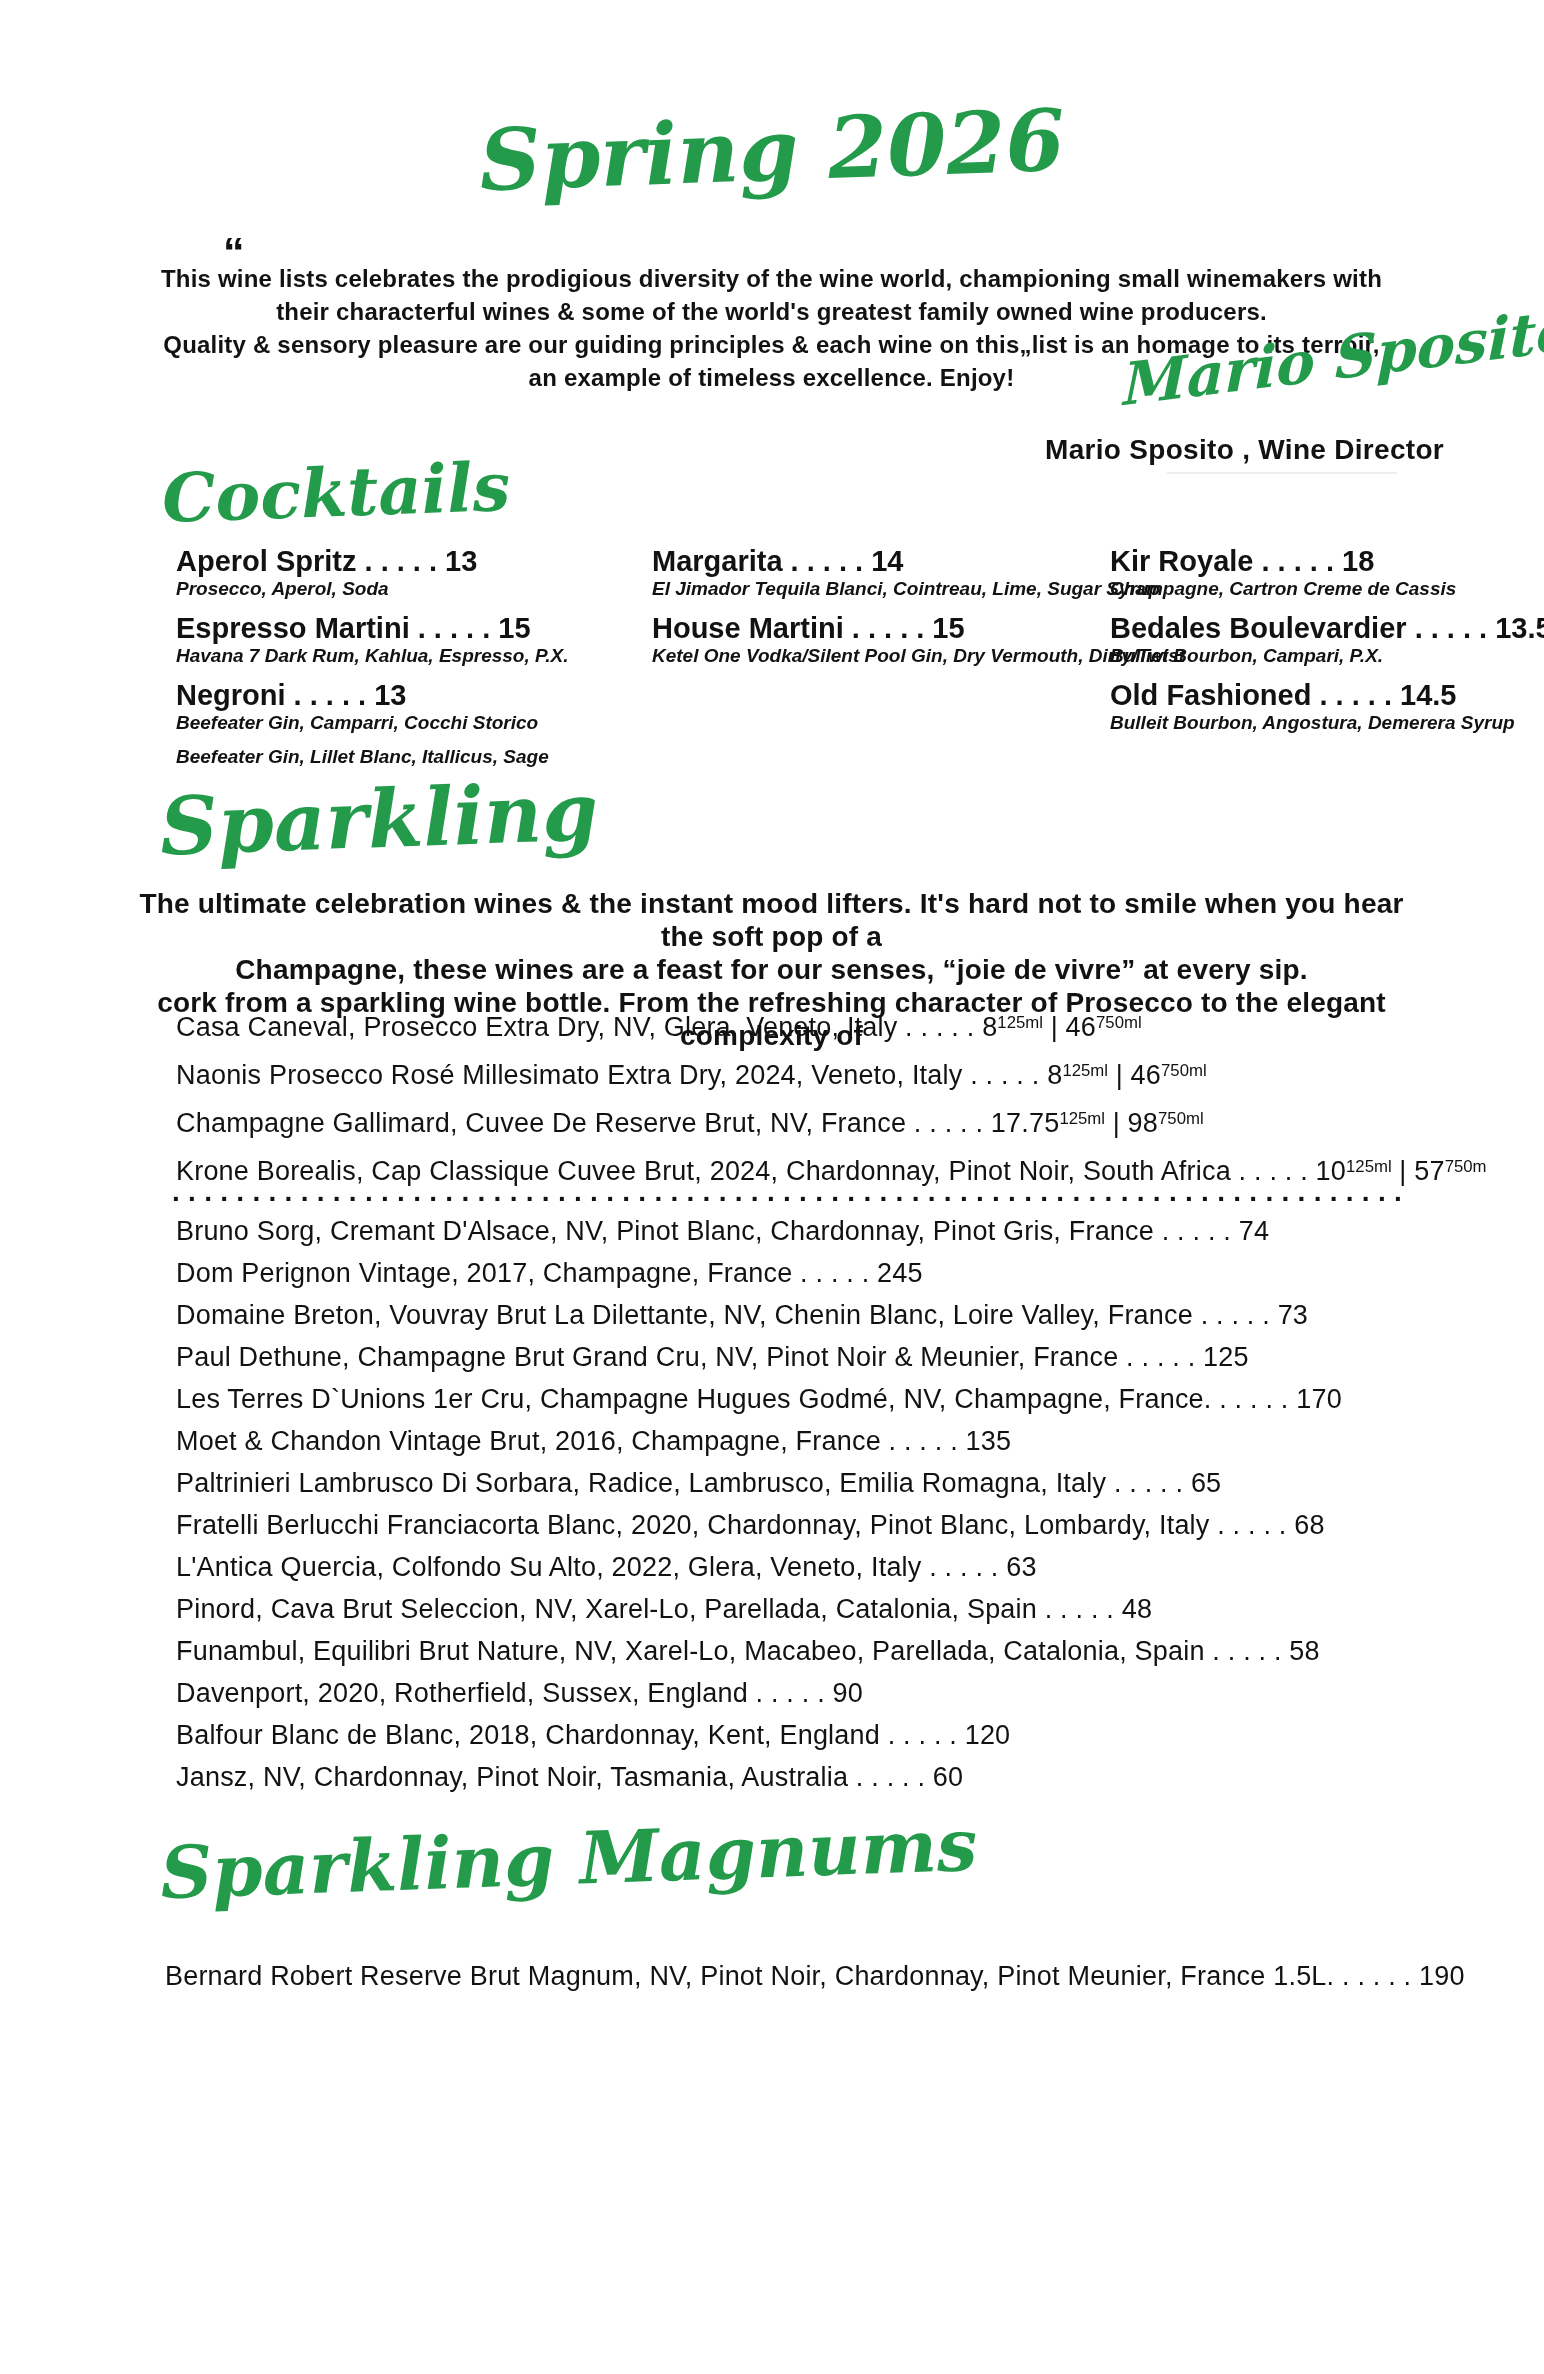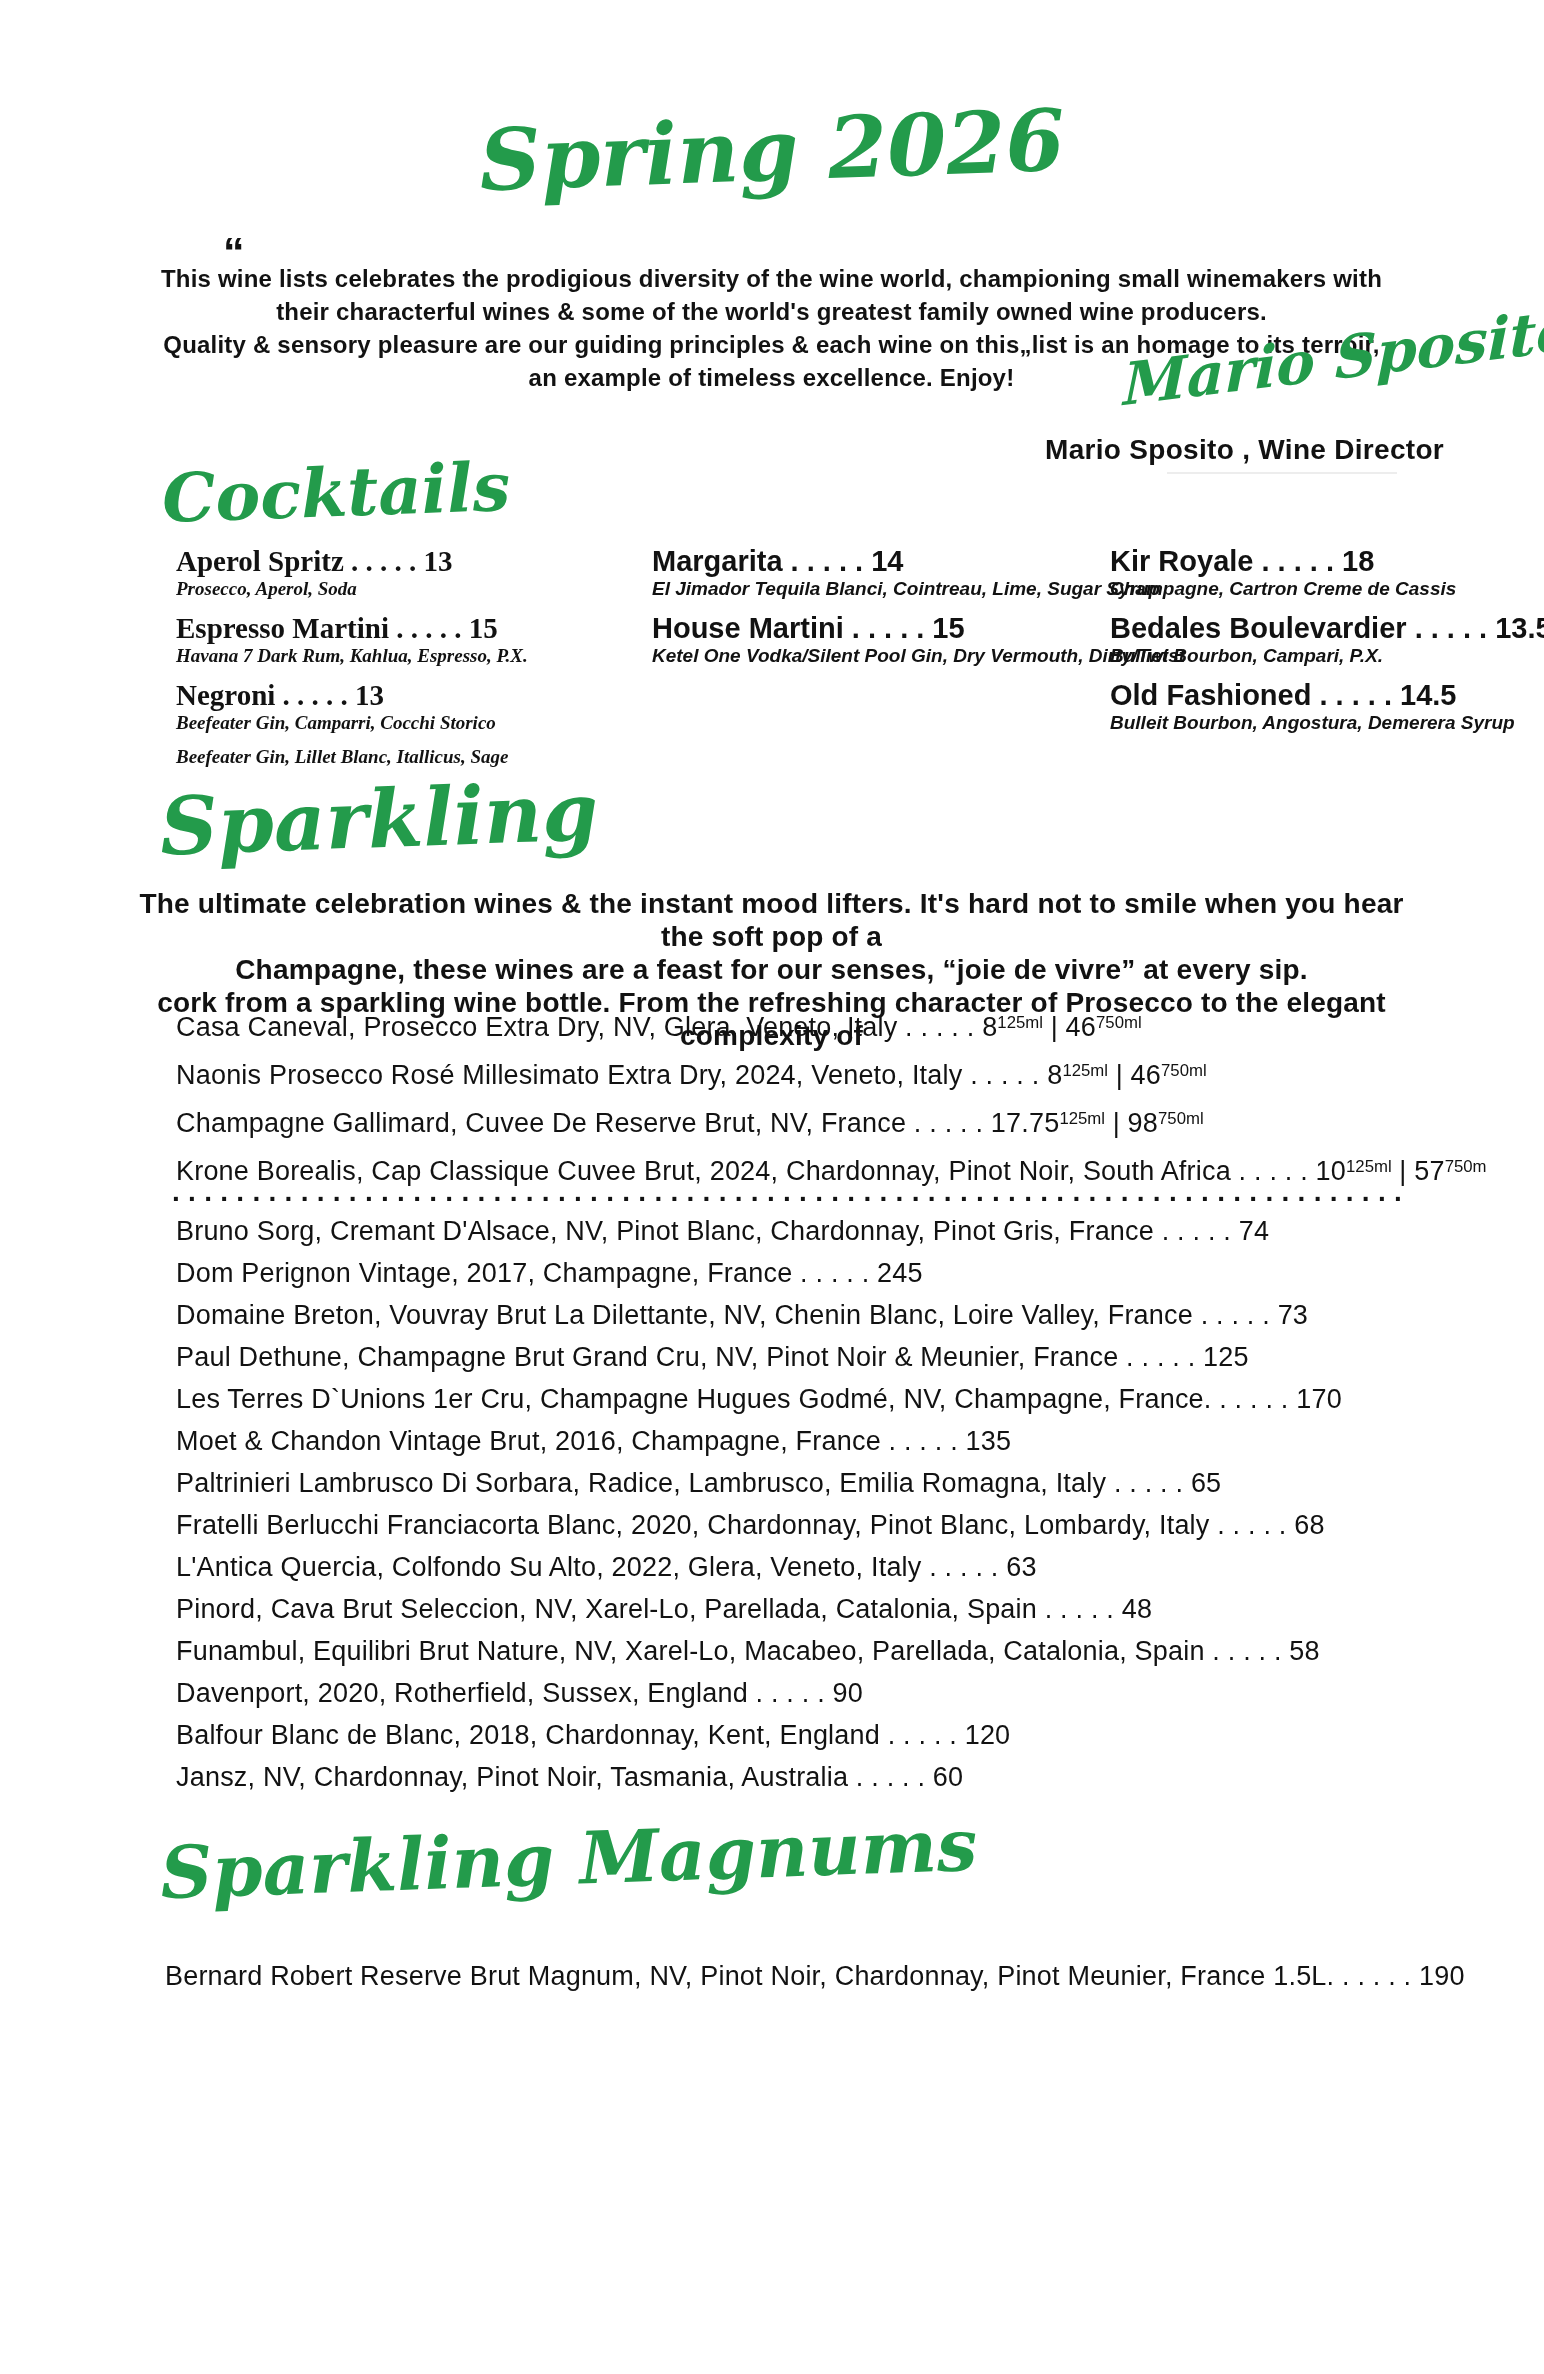--- a/index.html
+++ b/index.html
@@ -45,21 +45,21 @@
   }
   .byline-underline{
     position:absolute;left:1167px;top:472px;width:230px;height:1.9px;
     background:#ededed;
   }
   .cocktails-heading{
     position:absolute;left:162px;top:453px;
     font-size:67px;transform:rotate(-2deg);
   }
   .cocktail-col{position:absolute;top:545px;}
-  .col-0{left:176px;width:464px;font-family:Liberation Serif, serif;}
+  .col-0{left:176px;width:464px;}
   .col-1{left:652px;width:445px;}
   .col-2{left:1110px;width:427px;}
   .cocktail-item{margin-bottom:12px;}
   .cocktail-line{font-weight:bold;font-size:29px;line-height:33px;white-space:nowrap;}
   .cocktail-desc{font-weight:bold;font-style:italic;font-size:19px;line-height:22px;white-space:nowrap;}
   .sparkling-heading{
     position:absolute;left:160px;top:772px;
     font-size:80px;transform:rotate(-2deg);
   }
   .sparkling-intro{

